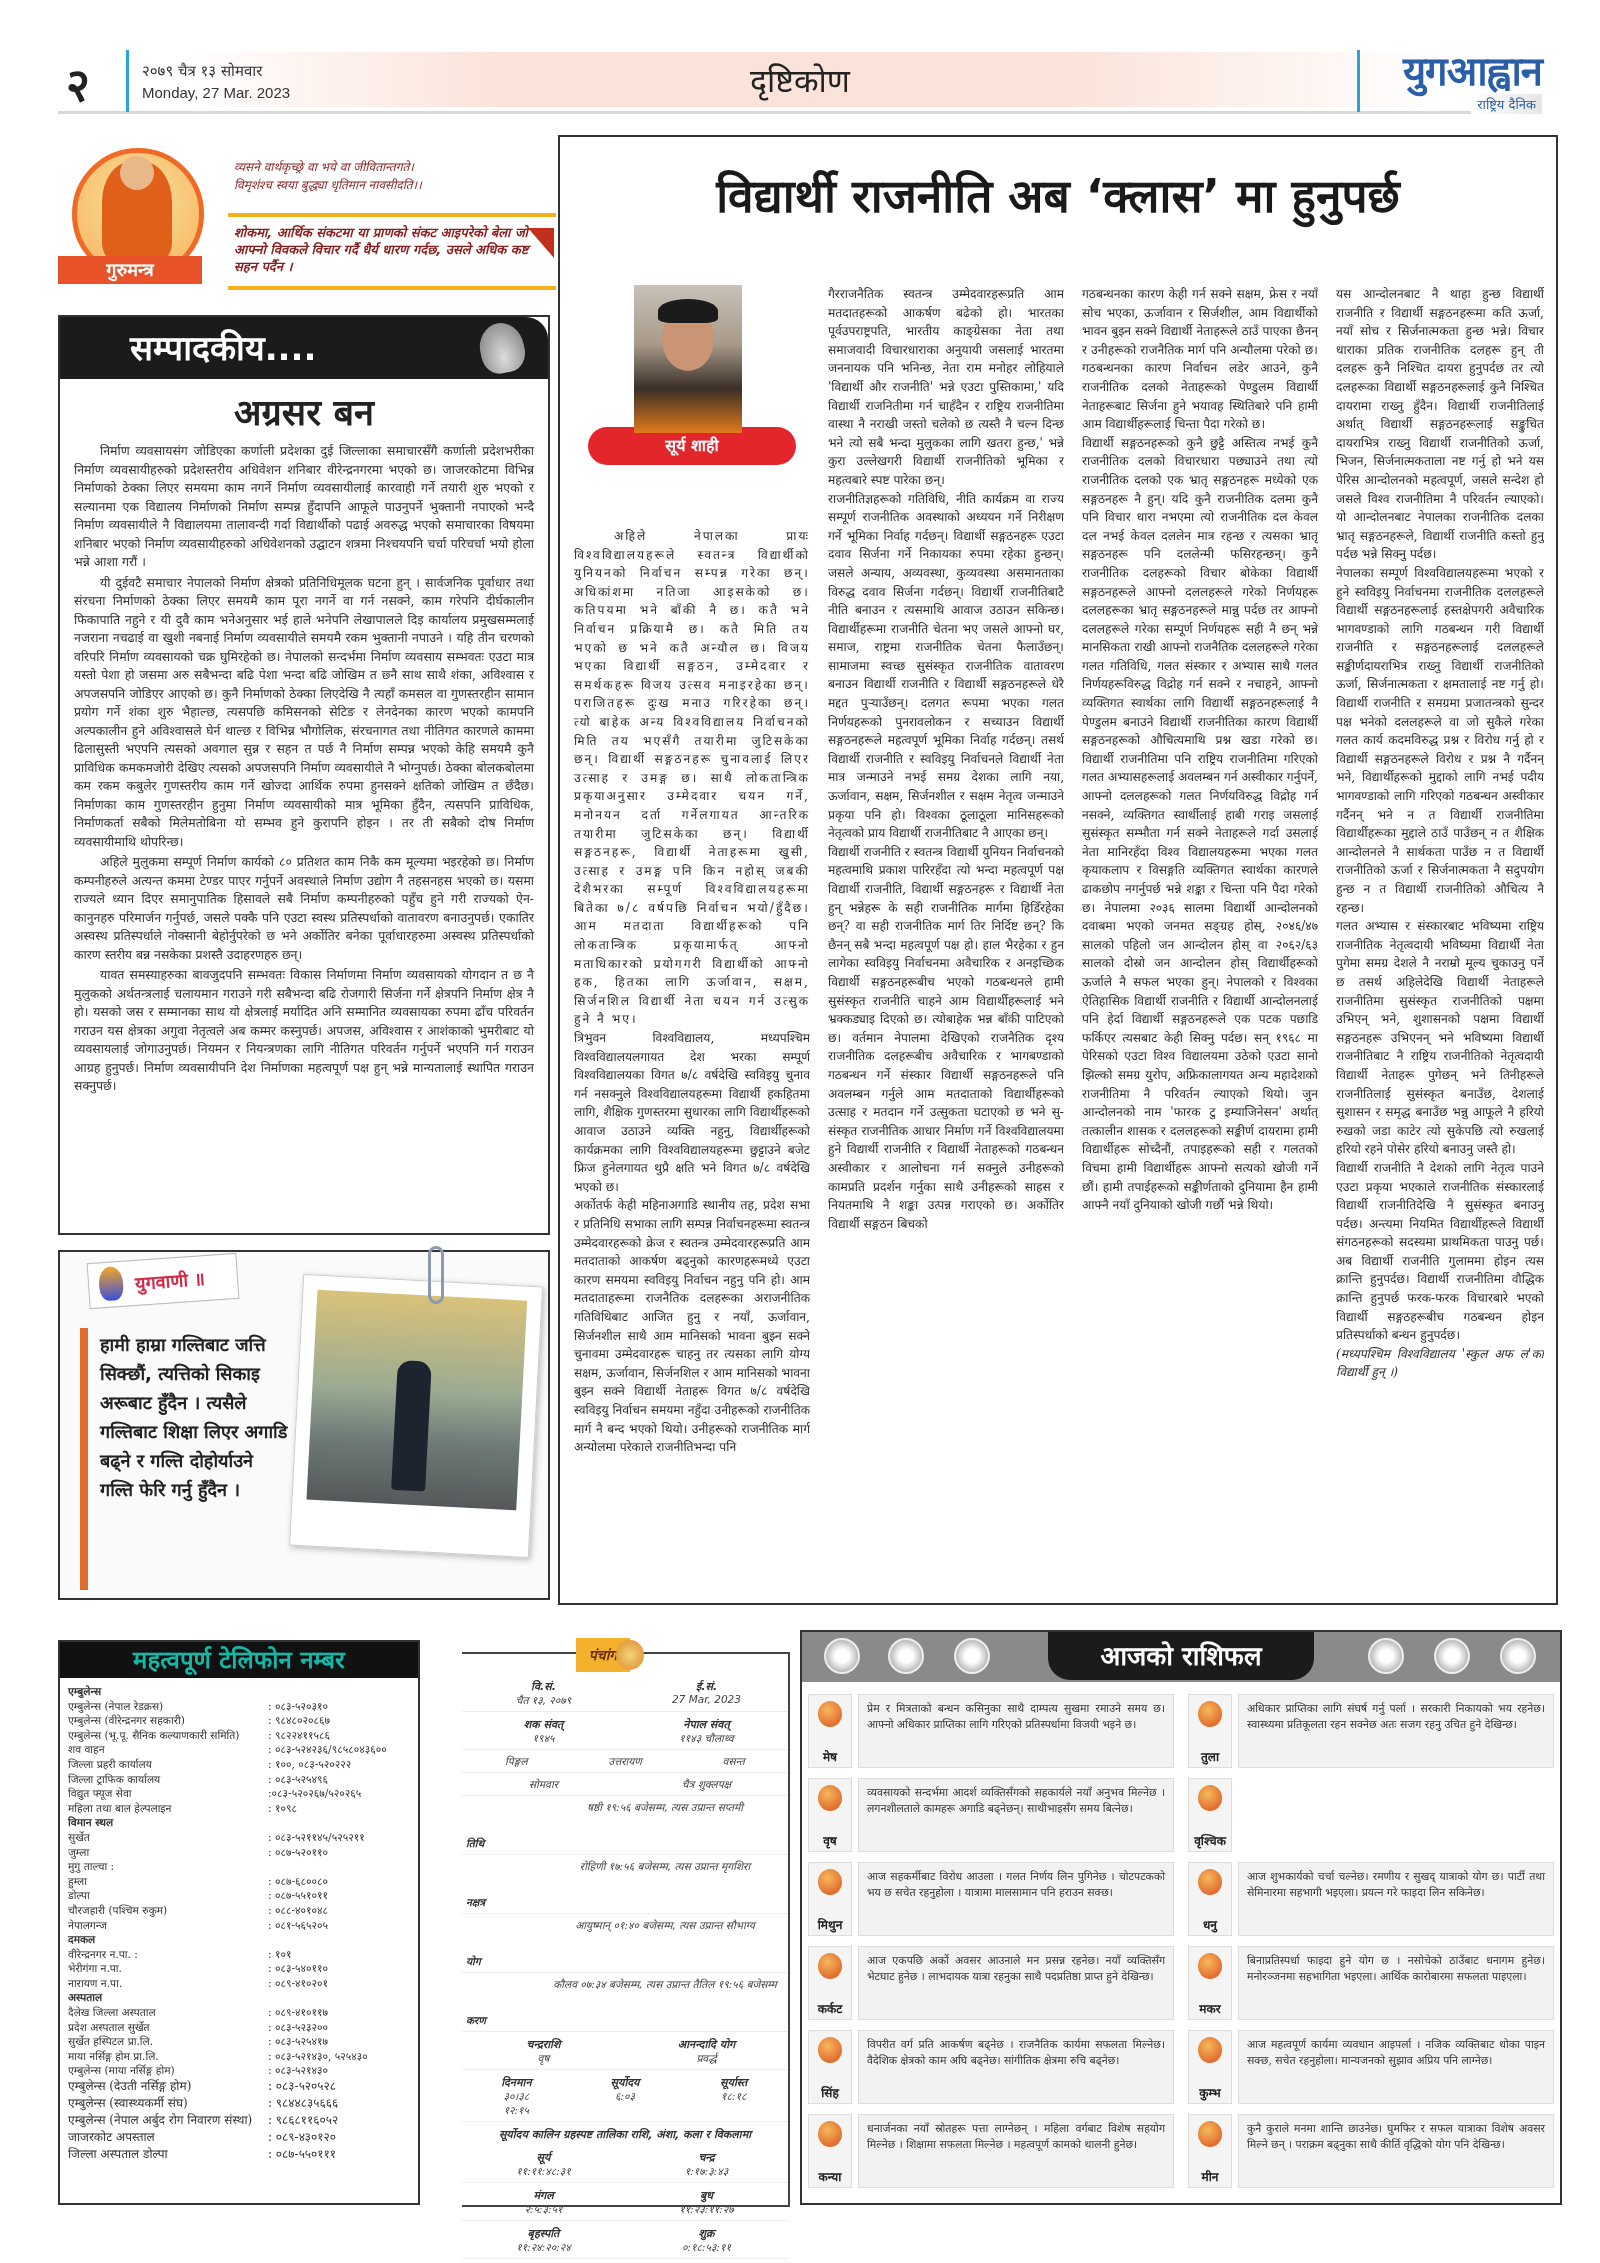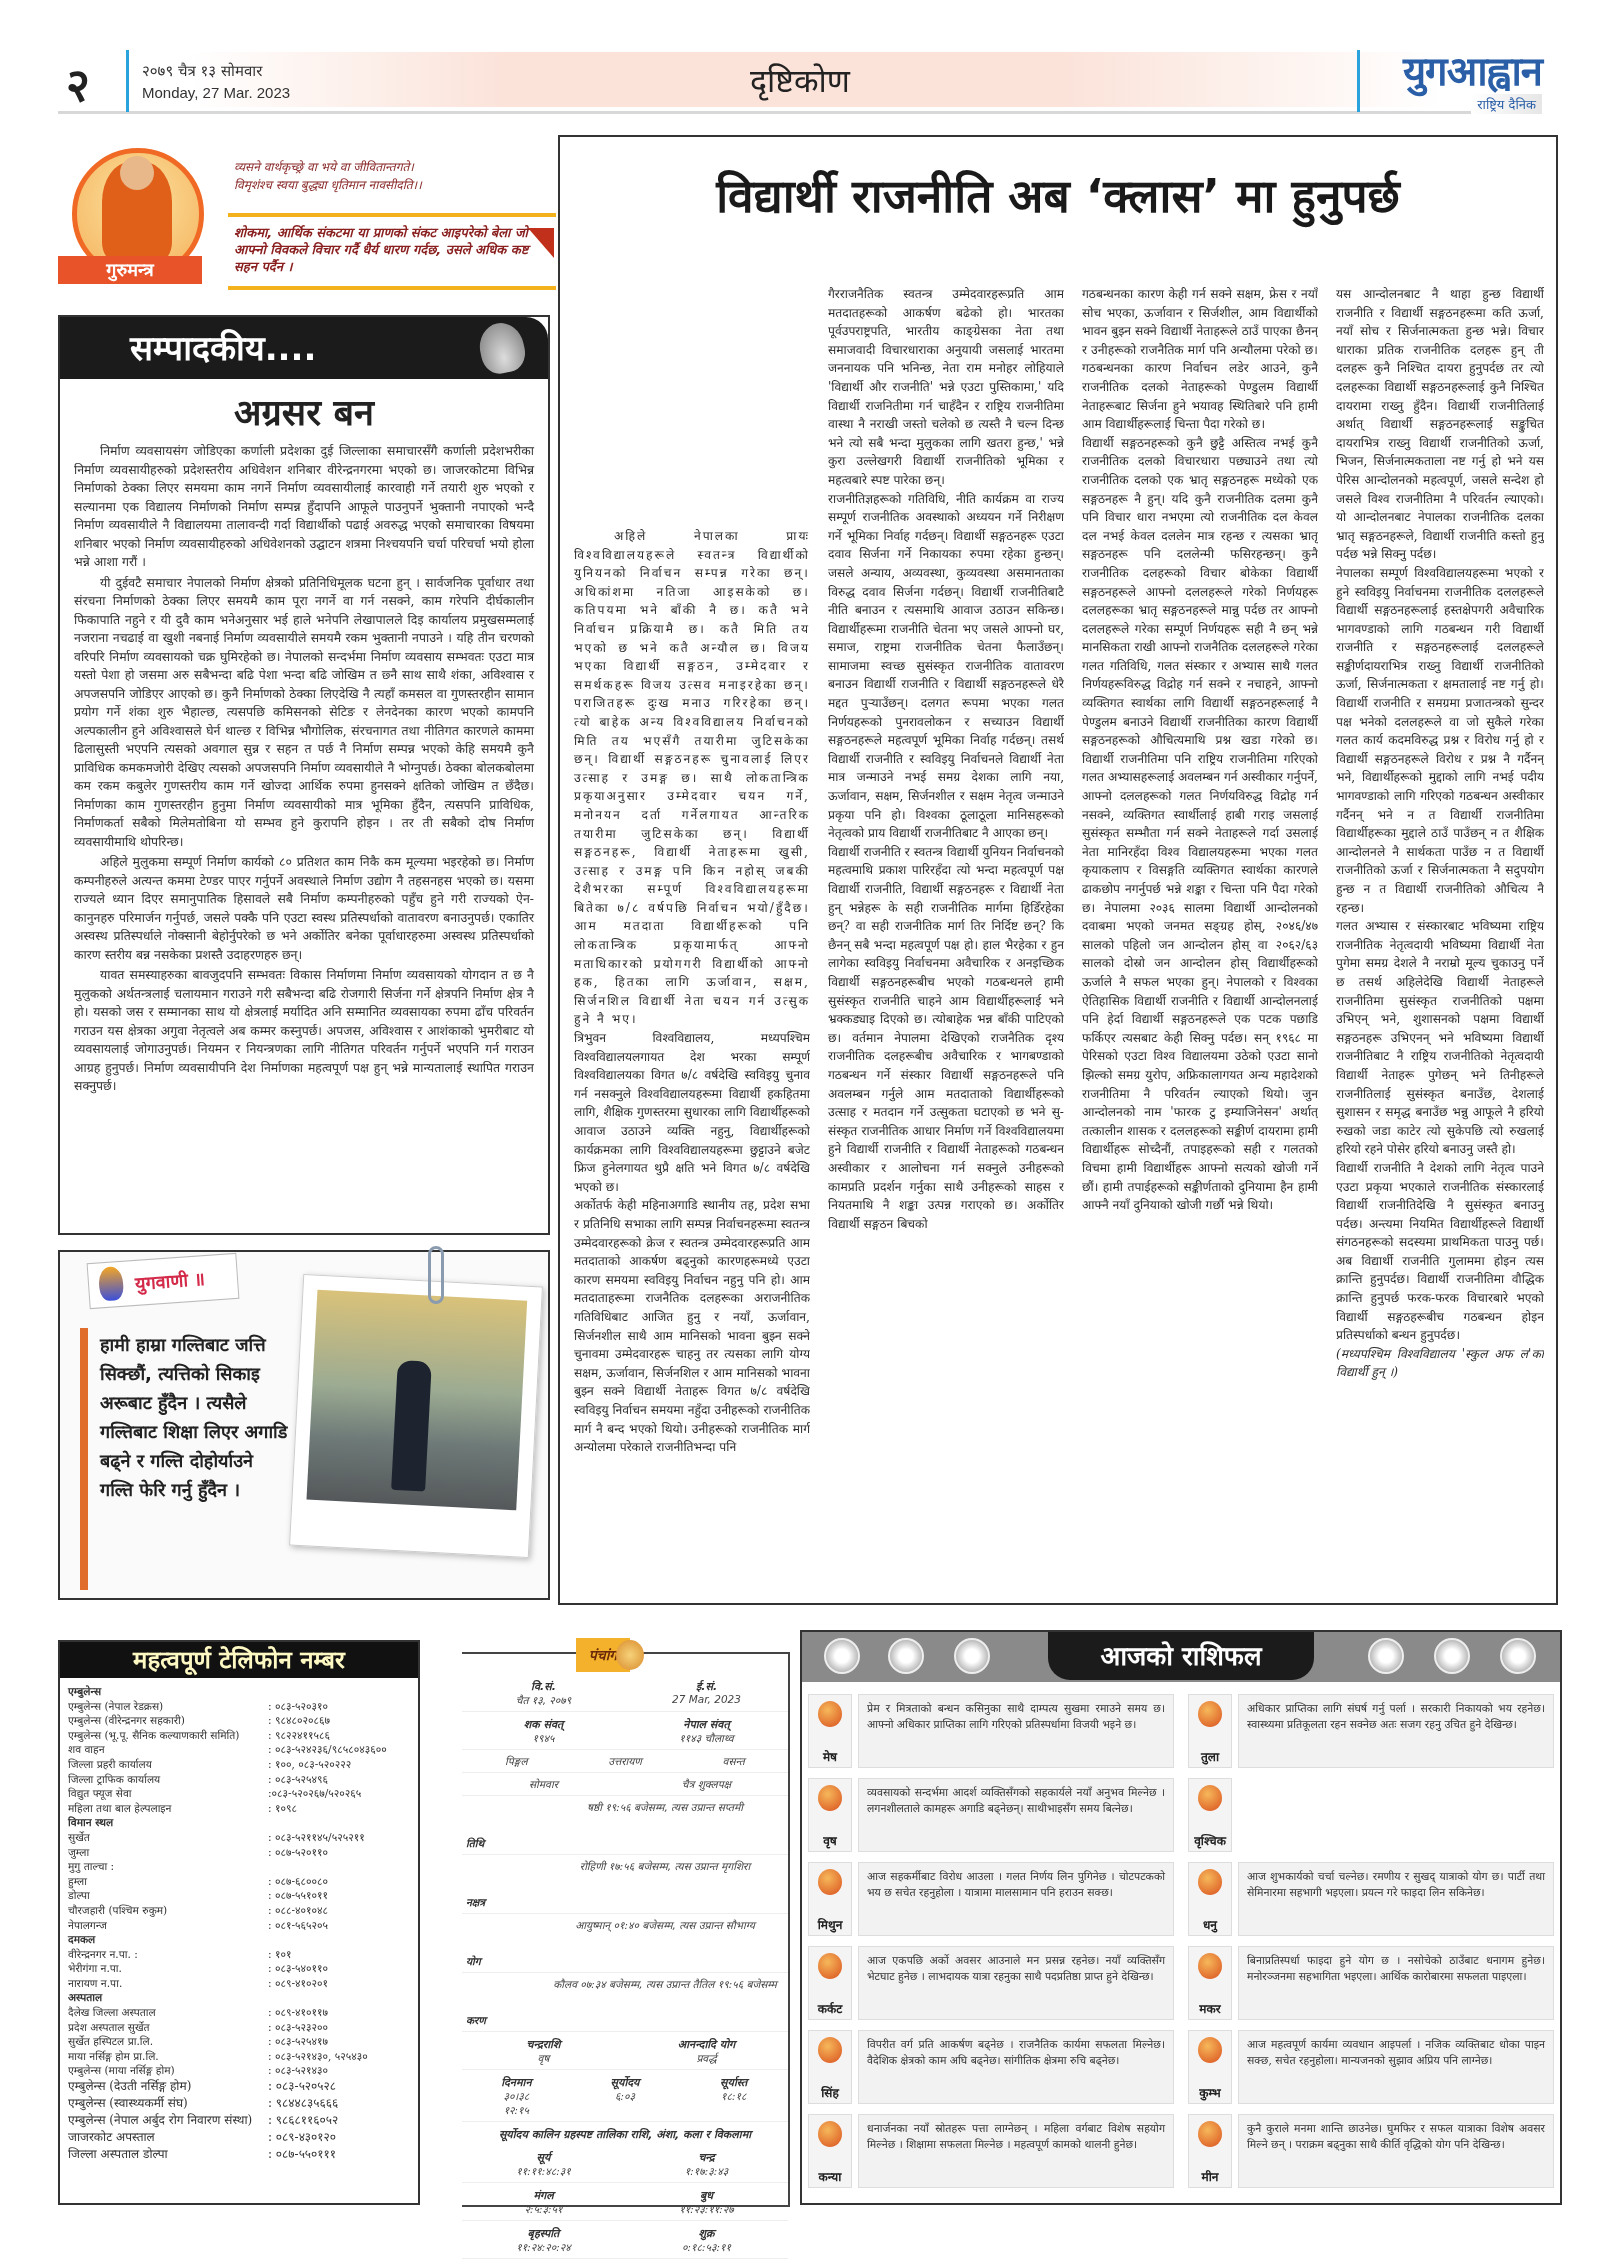--- a/index.html
+++ b/index.html
@@ -59,21 +59,21 @@
   .article .col p { margin-bottom: 0; }
   .article .col.c1 { left: 14px; top: 390px; width: 236px; height: 1065px; }
   .article .col.c1 p:first-child { text-indent: 40px; letter-spacing: 2px; }
   .article .col.c2 { left: 268px; width: 236px; height: 1307px; }
   .article .col.c3 { left: 522px; width: 236px; height: 1307px; }
   .article .col.c4 { left: 776px; width: 208px; height: 1307px; }
   .article .col .sig { font-style: italic; }
 
   
   .phones { position: absolute; left: 58px; top: 1640px; width: 362px; height: 565px; border: 2px solid #333; }
-  .phones .head { height: 36px; background: #111; color: #fef9c3; font-size: 24px; font-weight: bold; text-align: center; line-height: 36px; }
+  .phones .head { height: 36px; background: #111; color: #14b8a6; font-size: 24px; font-weight: bold; text-align: center; line-height: 36px; }
   .phones ul { list-style: none; padding: 6px 8px; }
   .phones li { display: flex; font-size: 10.6px; line-height: 14.6px; color: #333; font-family: "DejaVu Serif", serif; }
   .phones li.cat { font-weight: bold; }
   .phones li .lbl { width: 200px; }
   .phones li .num { flex: 1; white-space: nowrap; }
   .phones li.big { font-size: 12px; line-height: 17px; }
 
   
   .panchang { position: absolute; left: 462px; top: 1652px; width: 328px; height: 555px; border: 2px solid #444; border-left: none; font-style: italic; }
   .panchang .tag { position: absolute; left: 114px; top: -16px; width: 54px; height: 34px; background: #f4b12b; font-size: 14px; font-weight: bold; color: #6a2a0a; text-align: center; line-height: 34px; }
@@ -153,20 +153,24 @@
   <div class="quote">हामी हाम्रा गल्तिबाट जत्ति सिक्छौं, त्यत्तिको सिकाइ अरूबाट हुँदैन । त्यसैले गल्तिबाट शिक्षा लिएर अगाडि बढ्ने र गल्ति दोहोर्याउने गल्ति फेरि गर्नु हुँदैन ।</div>
   <div class="photo">
     <div class="img"></div>
     <div class="man"></div>
   </div>
   <div class="clip"></div>
 </section>
 
 <article class="article">
   <h1 class="headline">विद्यार्थी राजनीति अब ‘क्लास’ मा हुनुपर्छ</h1>
+  <div class="author">
+    <div class="pic"></div>
+    <div class="name">सूर्य शाही</div>
+  </div>
   <div class="col c1">
     <p>अहिले नेपालका प्रायः विश्वविद्यालयहरूले स्वतन्त्र विद्यार्थीको युनियनको निर्वाचन सम्पन्न गरेका छन्। अधिकांशमा नतिजा आइसकेको छ। कतिपयमा भने बाँकी नै छ। कतै भने निर्वाचन प्रक्रियामै छ। कतै मिति तय भएको छ भने कतै अन्यौल छ। विजय भएका विद्यार्थी सङ्गठन, उम्मेदवार र समर्थकहरू विजय उत्सव मनाइरहेका छन्। पराजितहरू दुःख मनाउ गरिरहेका छन्। त्यो बाहेक अन्य विश्वविद्यालय निर्वाचनको मिति तय भएसँगै तयारीमा जुटिसकेका छन्। विद्यार्थी सङ्गठनहरू चुनावलाई लिएर उत्साह र उमङ्ग छ। साथै लोकतान्त्रिक प्रकृयाअनुसार उम्मेदवार चयन गर्ने, मनोनयन दर्ता गर्नेलगायत आन्तरिक तयारीमा जुटिसकेका छन्। विद्यार्थी सङ्गठनहरू, विद्यार्थी नेताहरूमा खुसी, उत्साह र उमङ्ग पनि किन नहोस् जबकी देशैभरका सम्पूर्ण विश्वविद्यालयहरूमा बितेका ७/८ वर्षपछि निर्वाचन भयो/हुँदैछ। आम मतदाता विद्यार्थीहरूको पनि लोकतान्त्रिक प्रकृयामार्फत् आफ्नो मताधिकारको प्रयोगगरी विद्यार्थीको आफ्नो हक, हितका लागि ऊर्जावान, सक्षम, सिर्जनशिल विद्यार्थी नेता चयन गर्न उत्सुक हुने नै भए।</p>
     <p>त्रिभुवन विश्वविद्यालय, मध्यपश्चिम विश्वविद्यालयलगायत देश भरका सम्पूर्ण विश्वविद्यालयका विगत ७/८ वर्षदेखि स्वविइयु चुनाव गर्न नसक्नुले विश्वविद्यालयहरूमा विद्यार्थी हकहितमा लागि, शैक्षिक गुणस्तरमा सुधारका लागि विद्यार्थीहरूको आवाज उठाउने व्यक्ति नहुनु, विद्यार्थीहरूको कार्यक्रमका लागि विश्वविद्यालयहरूमा छुट्टाउने बजेट फ्रिज हुनेलगायत थुप्रै क्षति भने विगत ७/८ वर्षदेखि भएको छ।</p>
     <p>अर्कोतर्फ केही महिनाअगाडि स्थानीय तह, प्रदेश सभा र प्रतिनिधि सभाका लागि सम्पन्न निर्वाचनहरूमा स्वतन्त्र उम्मेदवारहरूको क्रेज र स्वतन्त्र उम्मेदवारहरूप्रति आम मतदाताको आकर्षण बढ्नुको कारणहरूमध्ये एउटा कारण समयमा स्वविइयु निर्वाचन नहुनु पनि हो। आम मतदाताहरूमा राजनैतिक दलहरूका अराजनीतिक गतिविधिबाट आजित हुनु र नयाँ, ऊर्जावान, सिर्जनशील साथै आम मानिसको भावना बुझ्न सक्ने चुनावमा उम्मेदवारहरू चाहनु तर त्यसका लागि योग्य सक्षम, ऊर्जावान, सिर्जनशिल र आम मानिसको भावना बुझ्न सक्ने विद्यार्थी नेताहरू विगत ७/८ वर्षदेखि स्वविइयु निर्वाचन समयमा नहुँदा उनीहरूको राजनीतिक मार्ग नै बन्द भएको थियो। उनीहरूको राजनीतिक मार्ग अन्योलमा परेकाले राजनीतिभन्दा पनि</p>
   </div>
   <div class="col c2">
     <p>गैरराजनैतिक स्वतन्त्र उम्मेदवारहरूप्रति आम मतदातहरूको आकर्षण बढेको हो। भारतका पूर्वउपराष्ट्रपति, भारतीय काङ्ग्रेसका नेता तथा समाजवादी विचारधाराका अनुयायी जसलाई भारतमा जननायक पनि भनिन्छ, नेता राम मनोहर लोहियाले 'विद्यार्थी और राजनीति' भन्ने एउटा पुस्तिकामा,' यदि विद्यार्थी राजनितीमा गर्न चाहँदैन र राष्ट्रिय राजनीतिमा वास्था नै नराखी जस्तो चलेको छ त्यस्तै नै चल्न दिन्छ भने त्यो सबै भन्दा मुलुकका लागि खतरा हुन्छ,' भन्ने कुरा उल्लेखगरी विद्यार्थी राजनीतिको भूमिका र महत्वबारे स्पष्ट पारेका छन्।</p>
     <p>राजनीतिज्ञहरूको गतिविधि, नीति कार्यक्रम वा राज्य सम्पूर्ण राजनीतिक अवस्थाको अध्ययन गर्ने निरीक्षण गर्ने भूमिका निर्वाह गर्दछन्। विद्यार्थी सङ्गठनहरू एउटा दवाव सिर्जना गर्ने निकायका रुपमा रहेका हुन्छन्। जसले अन्याय, अव्यवस्था, कुव्यवस्था असमानताका विरुद्ध दवाव सिर्जना गर्दछन्। विद्यार्थी राजनीतिबाटै नीति बनाउन र त्यसमाथि आवाज उठाउन सकिन्छ। विद्यार्थीहरूमा राजनीति चेतना भए जसले आफ्नो घर, समाज, राष्ट्रमा राजनीतिक चेतना फैलाउँछन्। सामाजमा स्वच्छ सुसंस्कृत राजनीतिक वातावरण बनाउन विद्यार्थी राजनीति र विद्यार्थी सङ्गठनहरूले धेरै मद्दत पुऱ्याउँछन्। दलगत रूपमा भएका गलत निर्णयहरूको पुनरावलोकन र सच्याउन विद्यार्थी सङ्गठनहरूले महत्वपूर्ण भूमिका निर्वाह गर्दछन्। तसर्थ विद्यार्थी राजनीति र स्वविइयु निर्वाचनले विद्यार्थी नेता मात्र जन्माउने नभई समग्र देशका लागि नया, ऊर्जावान, सक्षम, सिर्जनशील र सक्षम नेतृत्व जन्माउने प्रकृया पनि हो। विश्वका ठूलाठूला मानिसहरूको नेतृत्वको प्राय विद्यार्थी राजनीतिबाट नै आएका छन्।</p>
     <p>विद्यार्थी राजनीति र स्वतन्त्र विद्यार्थी युनियन निर्वाचनको महत्वमाथि प्रकाश पारिरहँदा त्यो भन्दा महत्वपूर्ण पक्ष विद्यार्थी राजनीति, विद्यार्थी सङ्गठनहरू र विद्यार्थी नेता हुन् भन्नेहरू के सही राजनीतिक मार्गमा हिडिँरहेका छन्? वा सही राजनीतिक मार्ग तिर निर्दिष्ट छन्? कि छैनन् सबै भन्दा महत्वपूर्ण पक्ष हो। हाल भैरहेका र हुन लागेका स्वविइयु निर्वाचनमा अवैचारिक र अनइच्छिक विद्यार्थी सङ्गठनहरूबीच भएको गठबन्धनले हामी सुसंस्कृत राजनीति चाहने आम विद्यार्थीहरूलाई भने भ्रक्कड्याइ दिएको छ। त्योबाहेक भन्न बाँकी पाटिएको छ। वर्तमान नेपालमा देखिएको राजनैतिक दृश्य राजनीतिक दलहरूबीच अवैचारिक र भागबण्डाको गठबन्धन गर्ने संस्कार विद्यार्थी सङ्गठनहरूले पनि अवलम्बन गर्नुले आम मतदाताको विद्यार्थीहरूको उत्साह र मतदान गर्ने उत्सुकता घटाएको छ भने सु-संस्कृत राजनीतिक आधार निर्माण गर्ने विश्वविद्यालयमा हुने विद्यार्थी राजनीति र विद्यार्थी नेताहरूको गठबन्धन अस्वीकार र आलोचना गर्न सक्नुले उनीहरूको कामप्रति प्रदर्शन गर्नुका साथै उनीहरूको साहस र नियतमाथि नै शङ्का उत्पन्न गराएको छ। अर्कोतिर विद्यार्थी सङ्गठन बिचको</p>
   </div>

